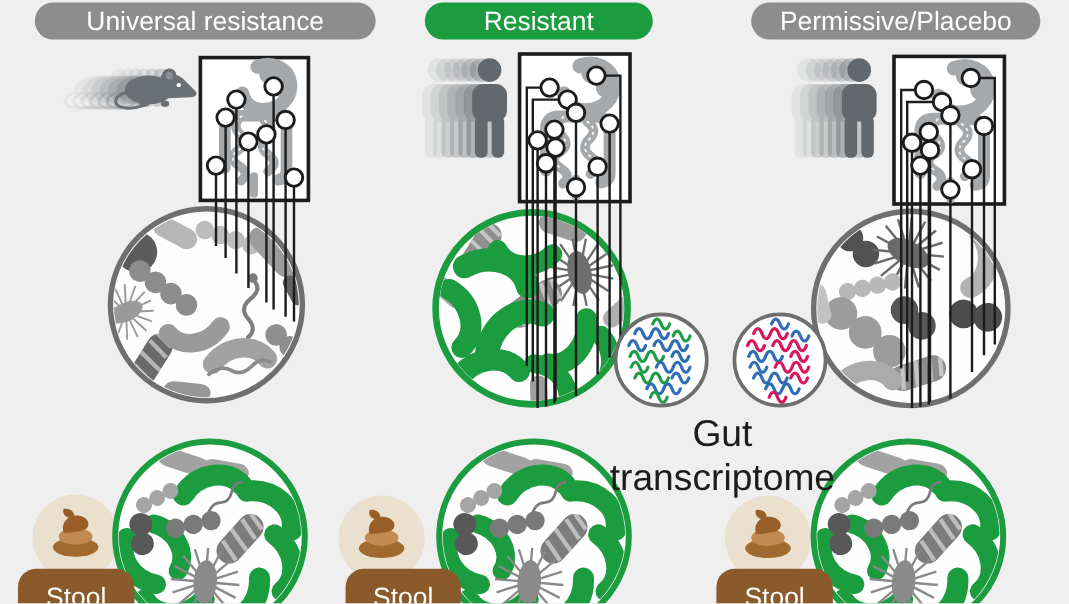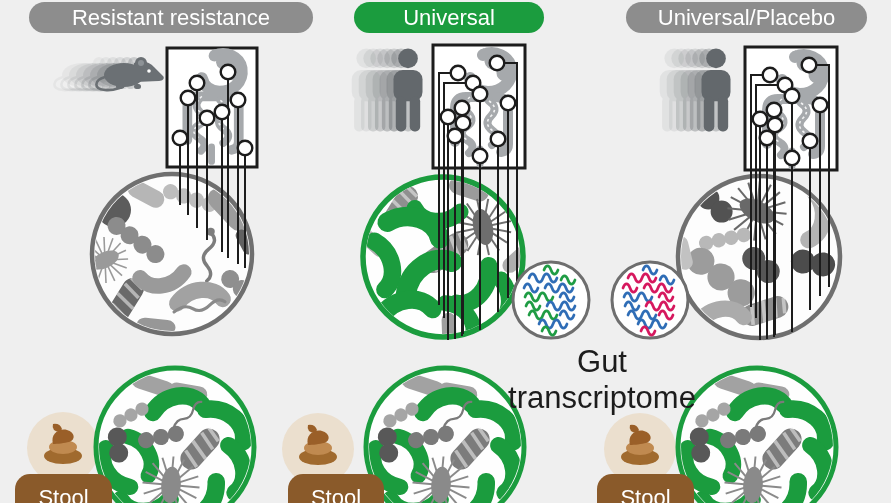--- a/index.html
+++ b/index.html
@@ -355,23 +355,23 @@
   <g transform="translate(640,449)">
     <circle r="36" fill="var(--stool-beige,#ebdfce)"></circle>
     <use href="#poop" transform="translate(0,-4)"></use>
   </g>
 
   <use href="#bottomBiome" transform="translate(175,447)"></use>
   <use href="#bottomBiome" transform="translate(445,447)"></use>
   <use href="#bottomBiome" transform="translate(757,447)"></use>
 </svg>
 
-  <div class="pill badge-gray" id="pill1">Resistant resistance</div>
-  <div class="pill badge-green" id="pill2">Universal</div>
-  <div class="pill badge-gray" id="pill3">Universal/Placebo</div>
+  <div class="pill badge-gray" id="pill1">Universal resistance</div>
+  <div class="pill badge-green" id="pill2">Resistant</div>
+  <div class="pill badge-gray" id="pill3">Permissive/Placebo</div>
 
   <div class="caption" id="gt-label">Gut transcriptome</div>
 
   <div class="pill stool" id="stool1">Stool</div>
   <div class="pill stool" id="stool2">Stool</div>
   <div class="pill stool" id="stool3">Stool</div>
 
 </div>
 
 </body></html>

